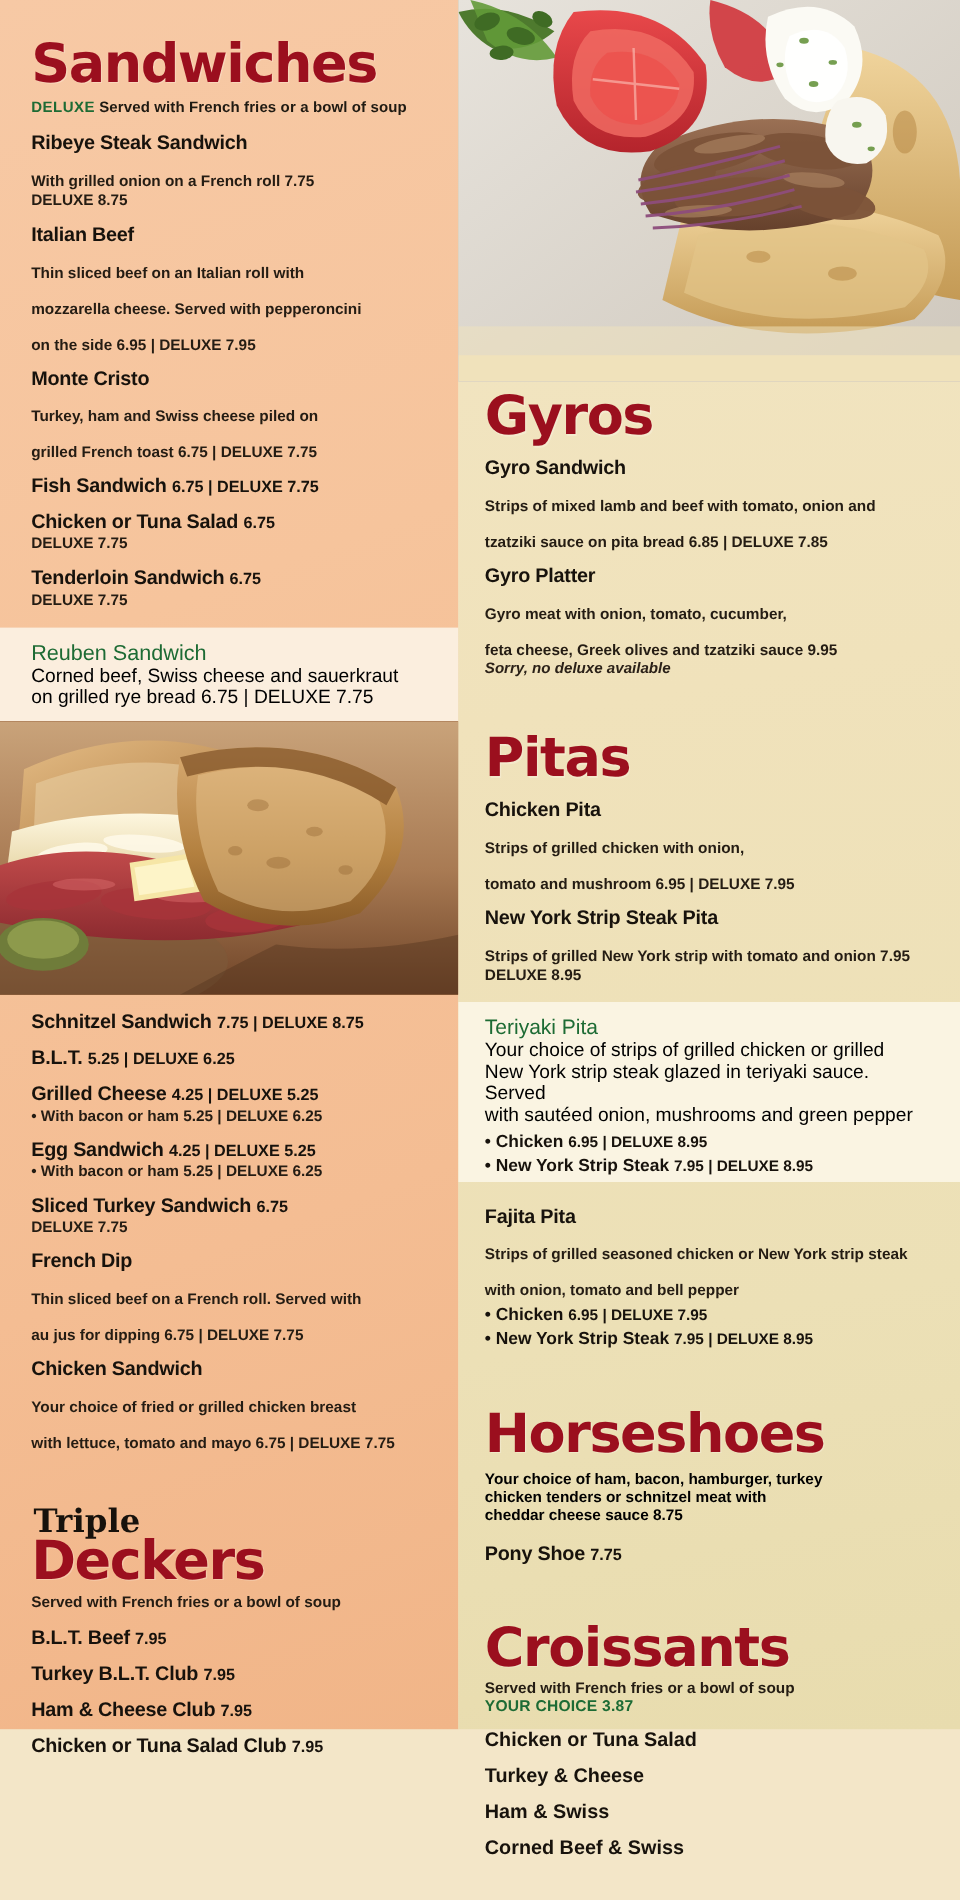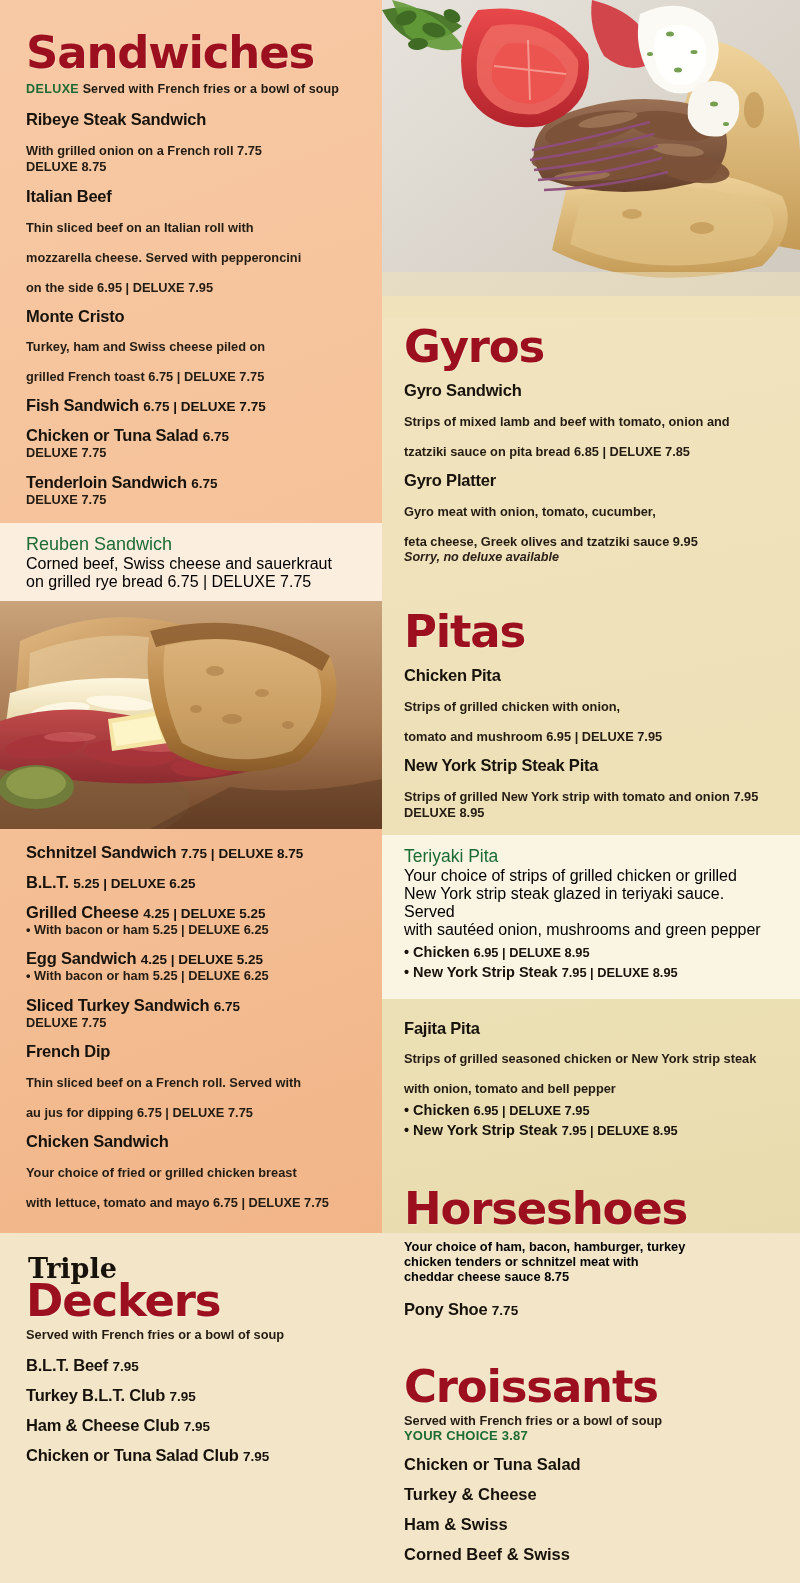--- a/index.html
+++ b/index.html
@@ -5,21 +5,21 @@
   * { box-sizing: border-box; }
   html, body { margin:0; padding:0; }
   body {
     width: 800px; height: 1583px;
     font-family: "Liberation Sans", sans-serif;
     background: #f3e6c8;
     overflow: hidden;
   }
   .menu {
     position: relative;
-    width: 800px; height: 1233px;
+    width: 800px; height: 1441px;
     display: flex;
   }
   
   .col-left {
     width: 382px;
     height: 100%;
     background: linear-gradient(160deg,#f7c9a5 0%, #f6c49c 35%, #f4bd93 70%, #f1b588 100%);
     position: relative;
     padding: 0;
   }
@@ -98,21 +98,21 @@
 
   
   .hl-left {
     background: #fbeede;
     margin: 4px 0 0 0;
     padding: 11px 26px 10px 26px;
   }
   .hl-left .name { color: #1d6b34; font-size: 18px; }
   .hl-right {
     background: #faf4e2;
-    padding: 11px 22px 16px 22px;
+    padding: 11px 22px 2px 22px;
     margin: 4px 0 0 0;
   }
   .hl-right .name { color: #1d6b34; font-size: 17.5px; }
 
   
   .photo-reuben {
     width: 382px;
     height: 228px;
     position: relative;
     overflow: hidden;

